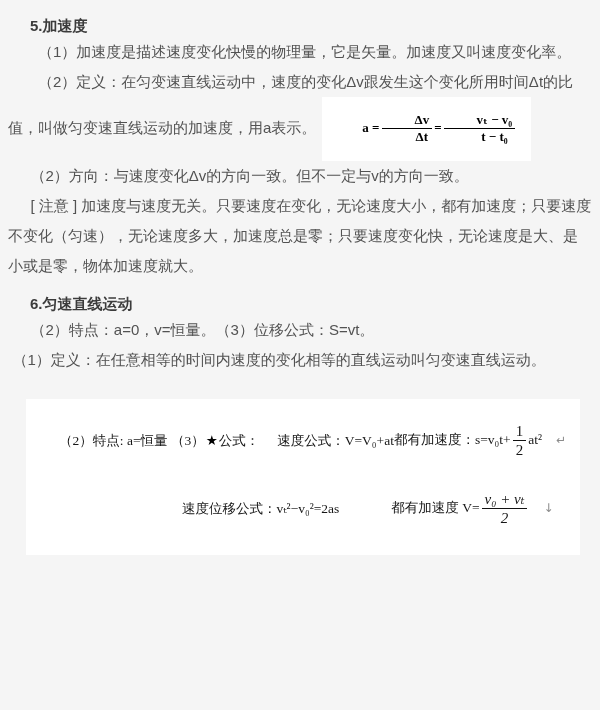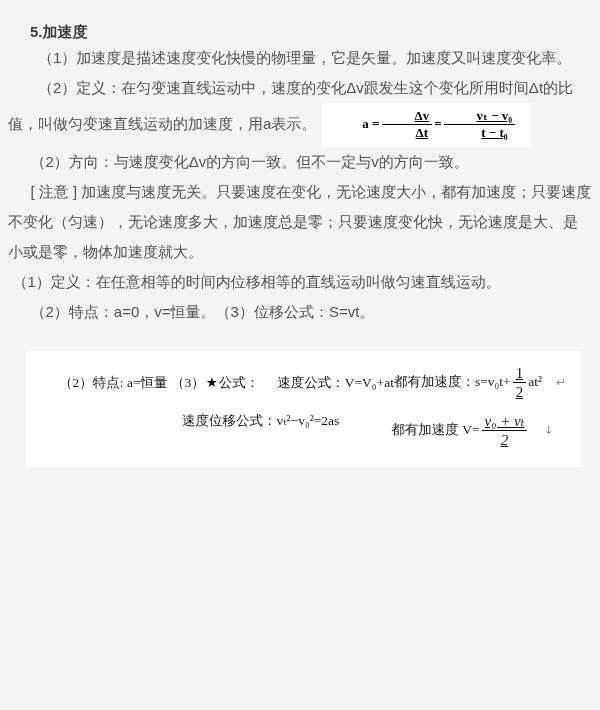--- a/index.html
+++ b/index.html
@@ -6,21 +6,21 @@
   html, body { margin: 0; padding: 0; }
   body {
     width: 600px;
     height: 710px;
     background: #f5f5f5;
     color: #4e4e4e;
     font-family: "Liberation Sans", "DejaVu Sans", sans-serif;
     font-size: 15px;
     overflow: hidden;
   }
-  .doc { padding: 9px 8px; }
+  .doc { padding: 3px 8px; }
 
   h3.h {
     margin: 0 0 0 22px;
     padding-top: 12px;
     font-size: 15px;
     font-weight: bold;
     color: #3b3b3b;
     line-height: 22px;
   }
   p.para {
@@ -52,22 +52,21 @@
     padding: 6px 14px 6px 10px;
     margin-left: 6px;
     vertical-align: middle;
     white-space: nowrap;
   }
   .frac {
     display: inline-block;
     text-align: center;
     vertical-align: middle;
     line-height: 1.1;
-    margin: 0 2px;
-    text-decoration: underline;
+    margin: 10px 2px;
   }
   .frac .num { display: block; border-bottom: 1.5px solid #000; padding: 0 3px 1px; }
   .frac .den { display: block; padding-top: 1px; }
 
   
   .formula-box {
     background: #ffffff;
     margin: 24px 12px 0 18px;
     padding: 14px 14px 18px 16px;
     color: #161616;
@@ -76,20 +75,21 @@
     line-height: 1.2;
   }
   .box-line1 {
     display: flex;
     align-items: center;
     justify-content: flex-end;
     white-space: nowrap;
   }
   .box-line2 {
     display: flex;
+    align-items: center;
     margin-top: 12px;
     padding-left: 140px;
     white-space: nowrap;
   }
   .box-line2 .gap { display: inline-block; width: 52px; }
   .sp { display: inline-block; width: 18px; }
   .star { color: #000; margin: 0 1px; font-family: "DejaVu Sans", sans-serif; }
   .bfrac .num { border-bottom: 1px solid #111; font-size: 15px; }
   .bfrac .den { font-size: 15px; }
   .avg .num, .avg .den { font-style: italic; }
@@ -108,26 +108,27 @@
   <h3 class="h">5.加速度</h3>
 
   <p class="para ind-2 mt-24">（1）加速度是描述速度变化快慢的物理量，它是矢量。加速度又叫速度变化率。</p>
 
   <p class="para ind-2 mt-14"><span>（2）定义：在匀变速直线运动中，速度的变化Δv跟发生这个变化所用时间Δt的比值，叫做匀变速直线运动的加速度，用a表示。</span><span class="math-chip"><span>a =</span><span class="frac"><span class="num">Δv</span><span class="den">Δt</span></span><span>=</span><span class="frac"><span class="num">vₜ − v₀</span><span class="den">t − t₀</span></span></span></p>
 
   <p class="para ind-15 mt-22">（2）方向：与速度变化Δv的方向一致。但不一定与v的方向一致。</p>
 
   <p class="para ind-15 mt-12">[ 注意 ] 加速度与速度无关。只要速度在变化，无论速度大小，都有加速度；只要速度不变化（匀速），无论速度多大，加速度总是零；只要速度变化快，无论速度是大、是小或是零，物体加速度就大。</p>
 
+  <h3 class="h mt-10">6.匀速直线运动</h3>
 
-  <p class="para ind-sm mt-10">（1）定义：在任意相等的时间内位移相等的直线运动叫做匀速直线运动。</p>
 
   <p class="para ind-15 mt-20">（2）特点：a=0，v=恒量。（3）位移公式：S=vt。</p>
 
 
+  <p class="para ind-sm mt-10">（1）定义：在任意相等的时间内速度的变化相等的直线运动叫匀变速直线运动。</p>
 
   <div class="formula-box">
     <div class="box-line1">
       <span><span>（2）特点: a=恒量 （3）</span><span class="star">★</span><span>公式：</span><span class="sp"></span><span>速度公式：V=V₀+at</span></span>
       <span><span>都有加速度：s=v₀t+</span><span class="frac bfrac"><span class="num">1</span><span class="den">2</span></span><span>at²</span><span class="mark">↵</span></span>
     </div>
     <div class="box-line2">
       <span>速度位移公式：vₜ²−v₀²=2as</span>
       <span class="gap"></span>
       <span><span>都有加速度 V=</span><span class="frac bfrac avg"><span class="num">v₀ + vₜ</span><span class="den">2</span></span><span class="mark">↓</span></span>

